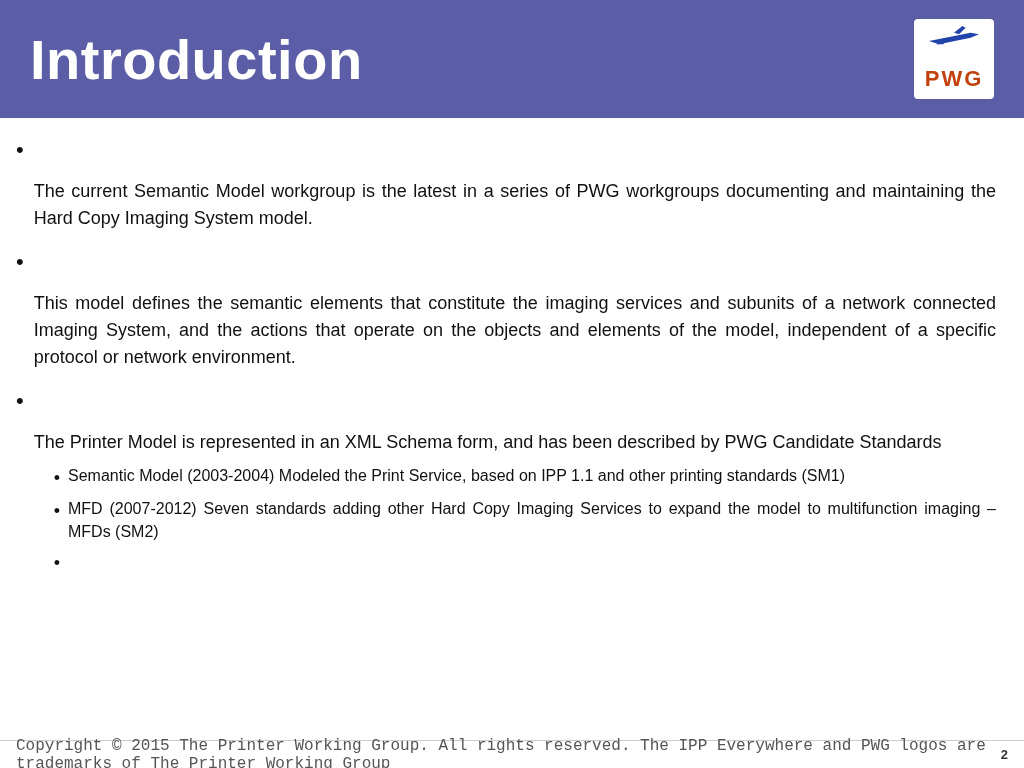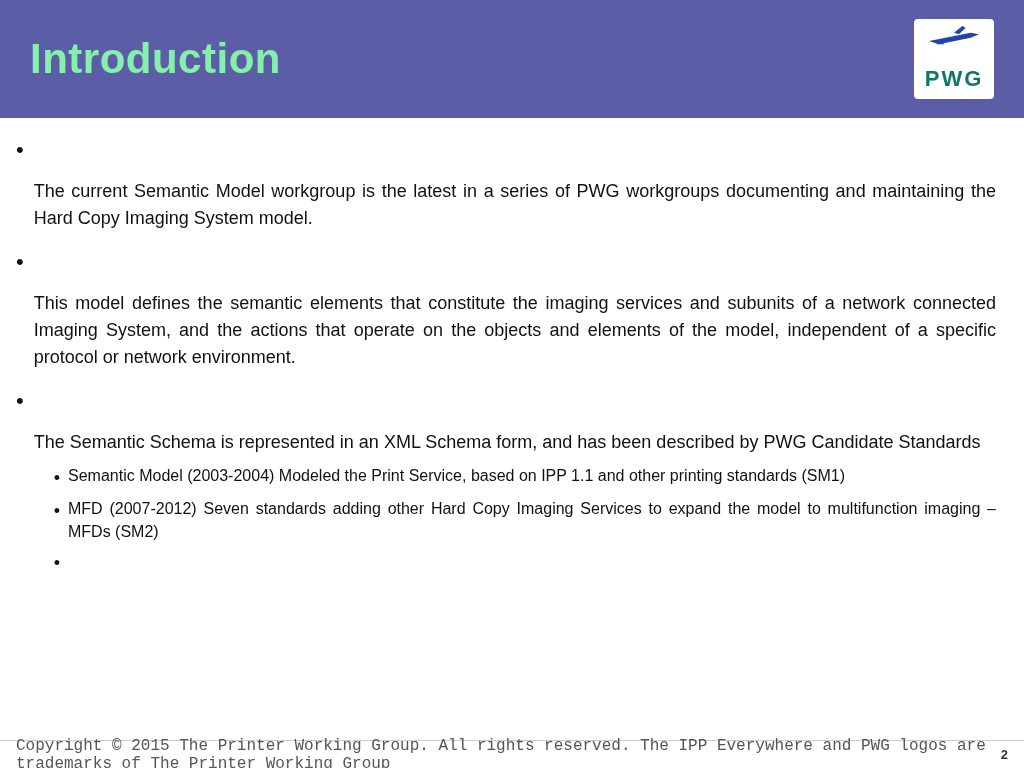--- a/index.html
+++ b/index.html
@@ -18,22 +18,22 @@
       width: 100%;
       height: 118px;
       display: flex;
       align-items: center;
       justify-content: space-between;
       padding: 0 30px;
       position: relative;
     }
 
     .header-title {
-      color: #86efac;
-      font-size: 42px;
+      color: #ffffff;
+      font-size: 56px;
       font-weight: bold;
       font-family: Arial, sans-serif;
       letter-spacing: 0.5px;
     }
 
     
     .pwg-logo {
       width: 80px;
       height: 80px;
       background: #ffffff;
@@ -41,21 +41,21 @@
       display: flex;
       flex-direction: column;
       align-items: center;
       justify-content: center;
       flex-shrink: 0;
     }
 
     .pwg-logo-text {
       font-size: 22px;
       font-weight: bold;
-      color: #0f766e;
+      color: #c2410c;
       font-family: Arial, sans-serif;
       letter-spacing: 2px;
       margin-top: 18px;
     }
 
     .pwg-logo-plane {
       width: 50px;
       height: 20px;
       margin-bottom: 2px;
     }
@@ -177,21 +177,21 @@
     </li>
 
     <li class="bullet-item">
       <span class="bullet-dot">•</span>
       <span class="bullet-text">This model defines the semantic elements that constitute the imaging services and subunits of a network connected Imaging System, and the actions that operate on the objects and elements of the model, independent of a specific protocol or network environment.</span>
     </li>
 
     <li class="bullet-item">
       <span class="bullet-dot">•</span>
       <div class="bullet-text">
-        <span>The Semantic Schema is represented in an XML Schema form, and has been described by PWG Candidate Standards</span>
+        <span>The Printer Model is represented in an XML Schema form, and has been described by PWG Candidate Standards</span>
         <ul class="sub-bullet-list">
           <li class="sub-bullet-item">
             <span class="sub-bullet-dot">•</span>
             <span class="sub-bullet-text">Semantic Model (2003-2004) Modeled the Print Service, based on IPP 1.1 and other printing standards (SM1)</span>
           </li>
           <li class="sub-bullet-item">
             <span class="sub-bullet-dot">•</span>
             <span class="sub-bullet-text">MFD (2007-2012) Seven standards adding other Hard Copy Imaging Services to expand the model to multifunction imaging –MFDs (SM2)</span>
           </li>
           <li class="sub-bullet-item">

